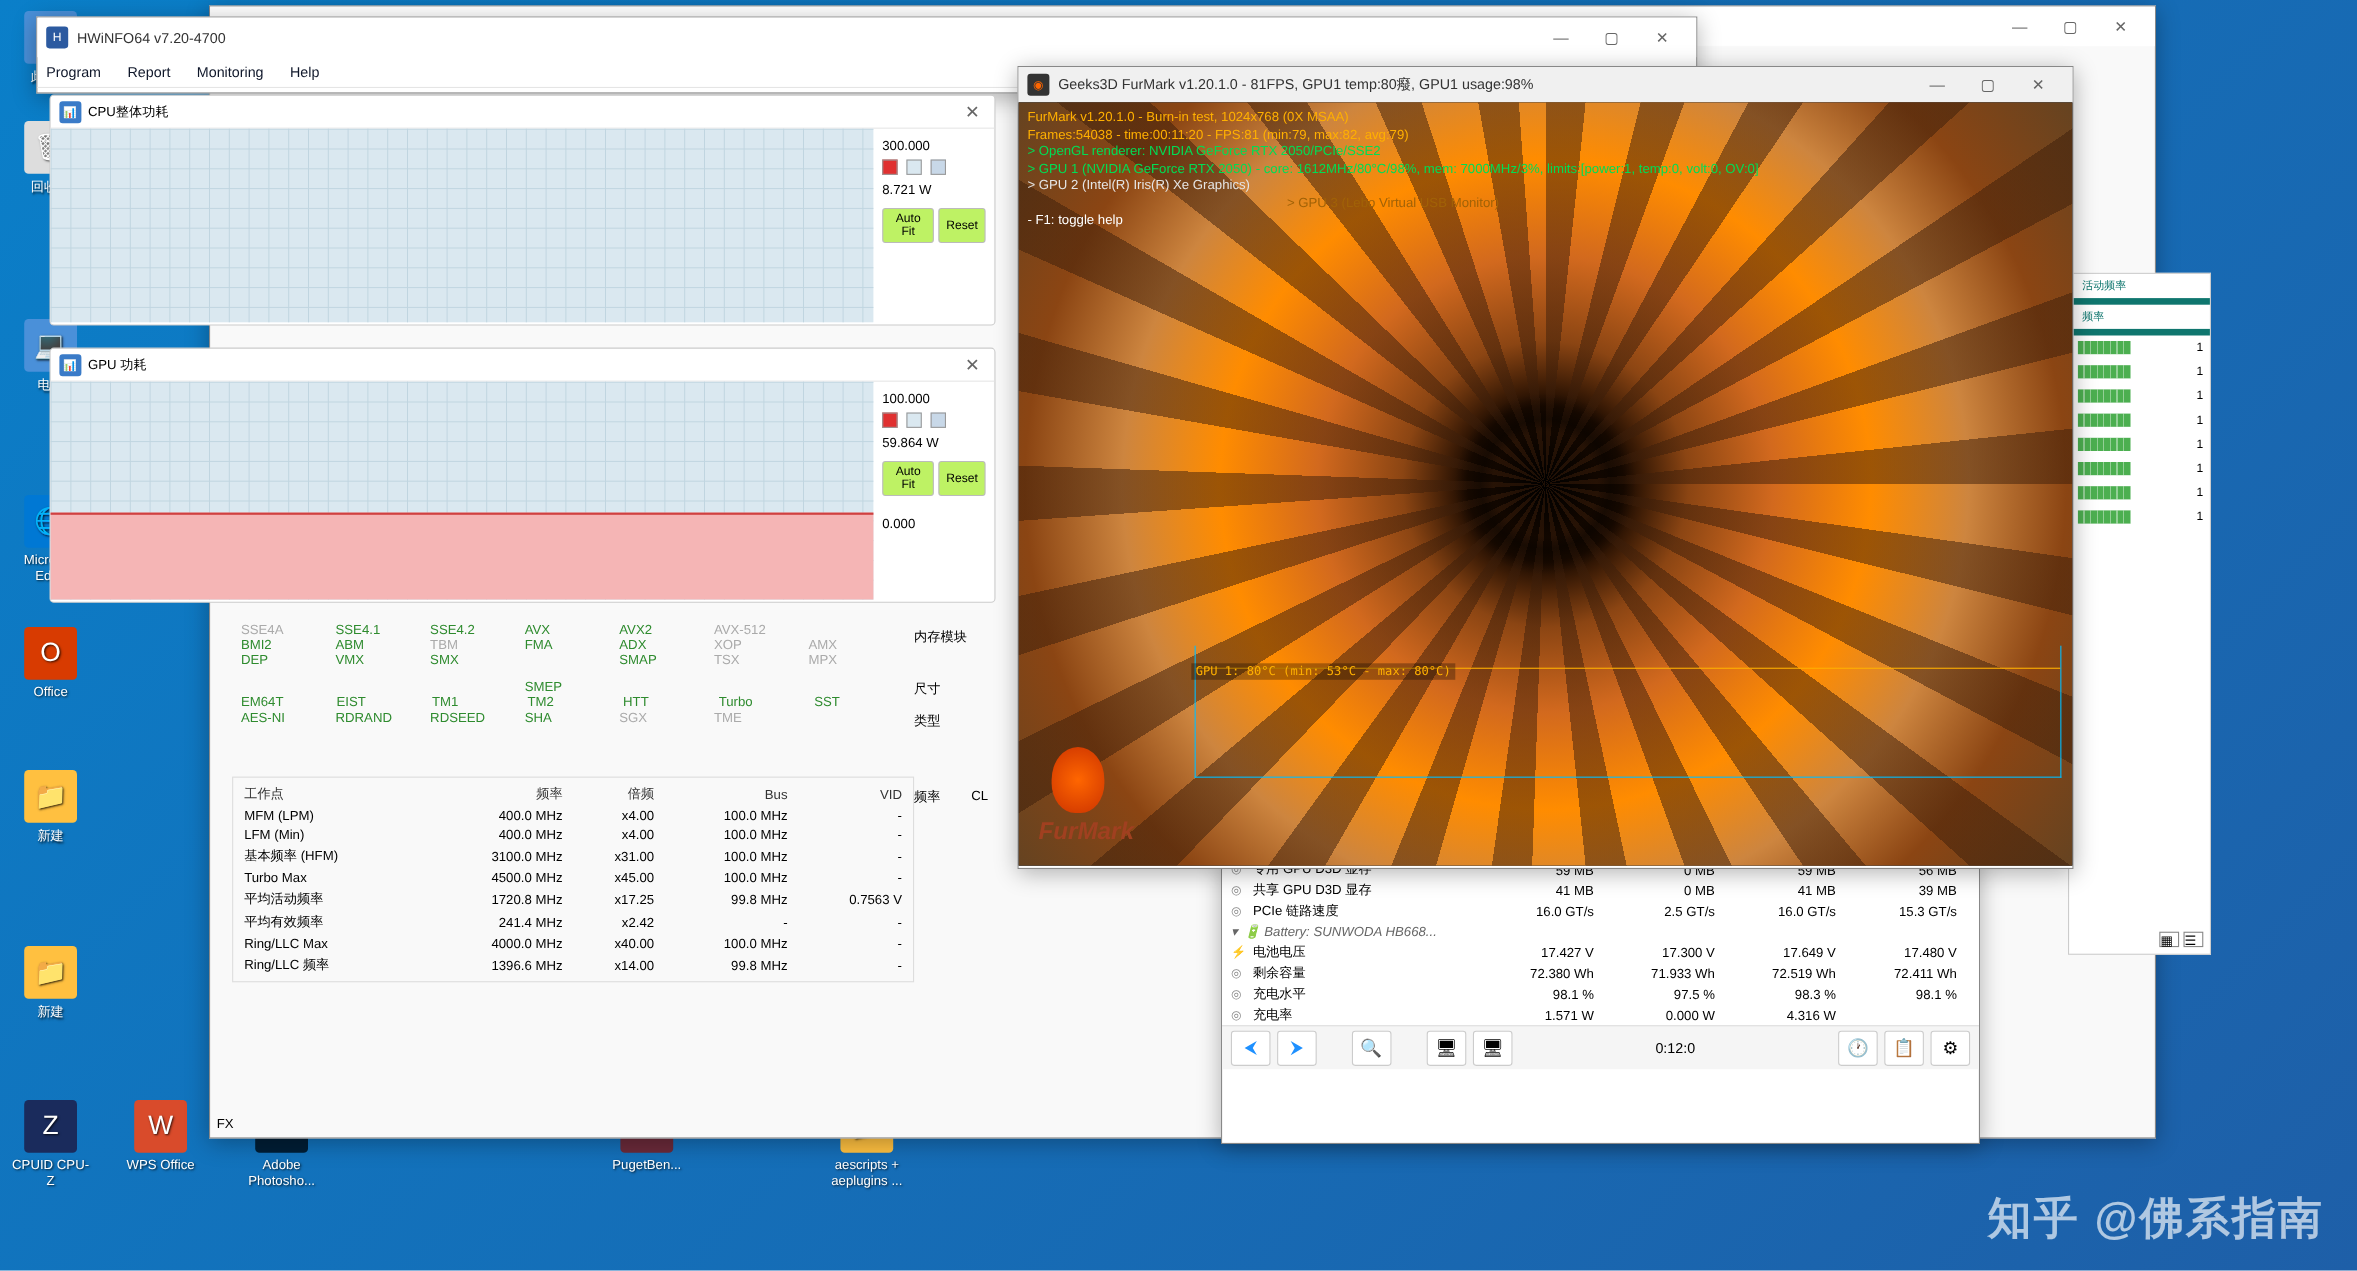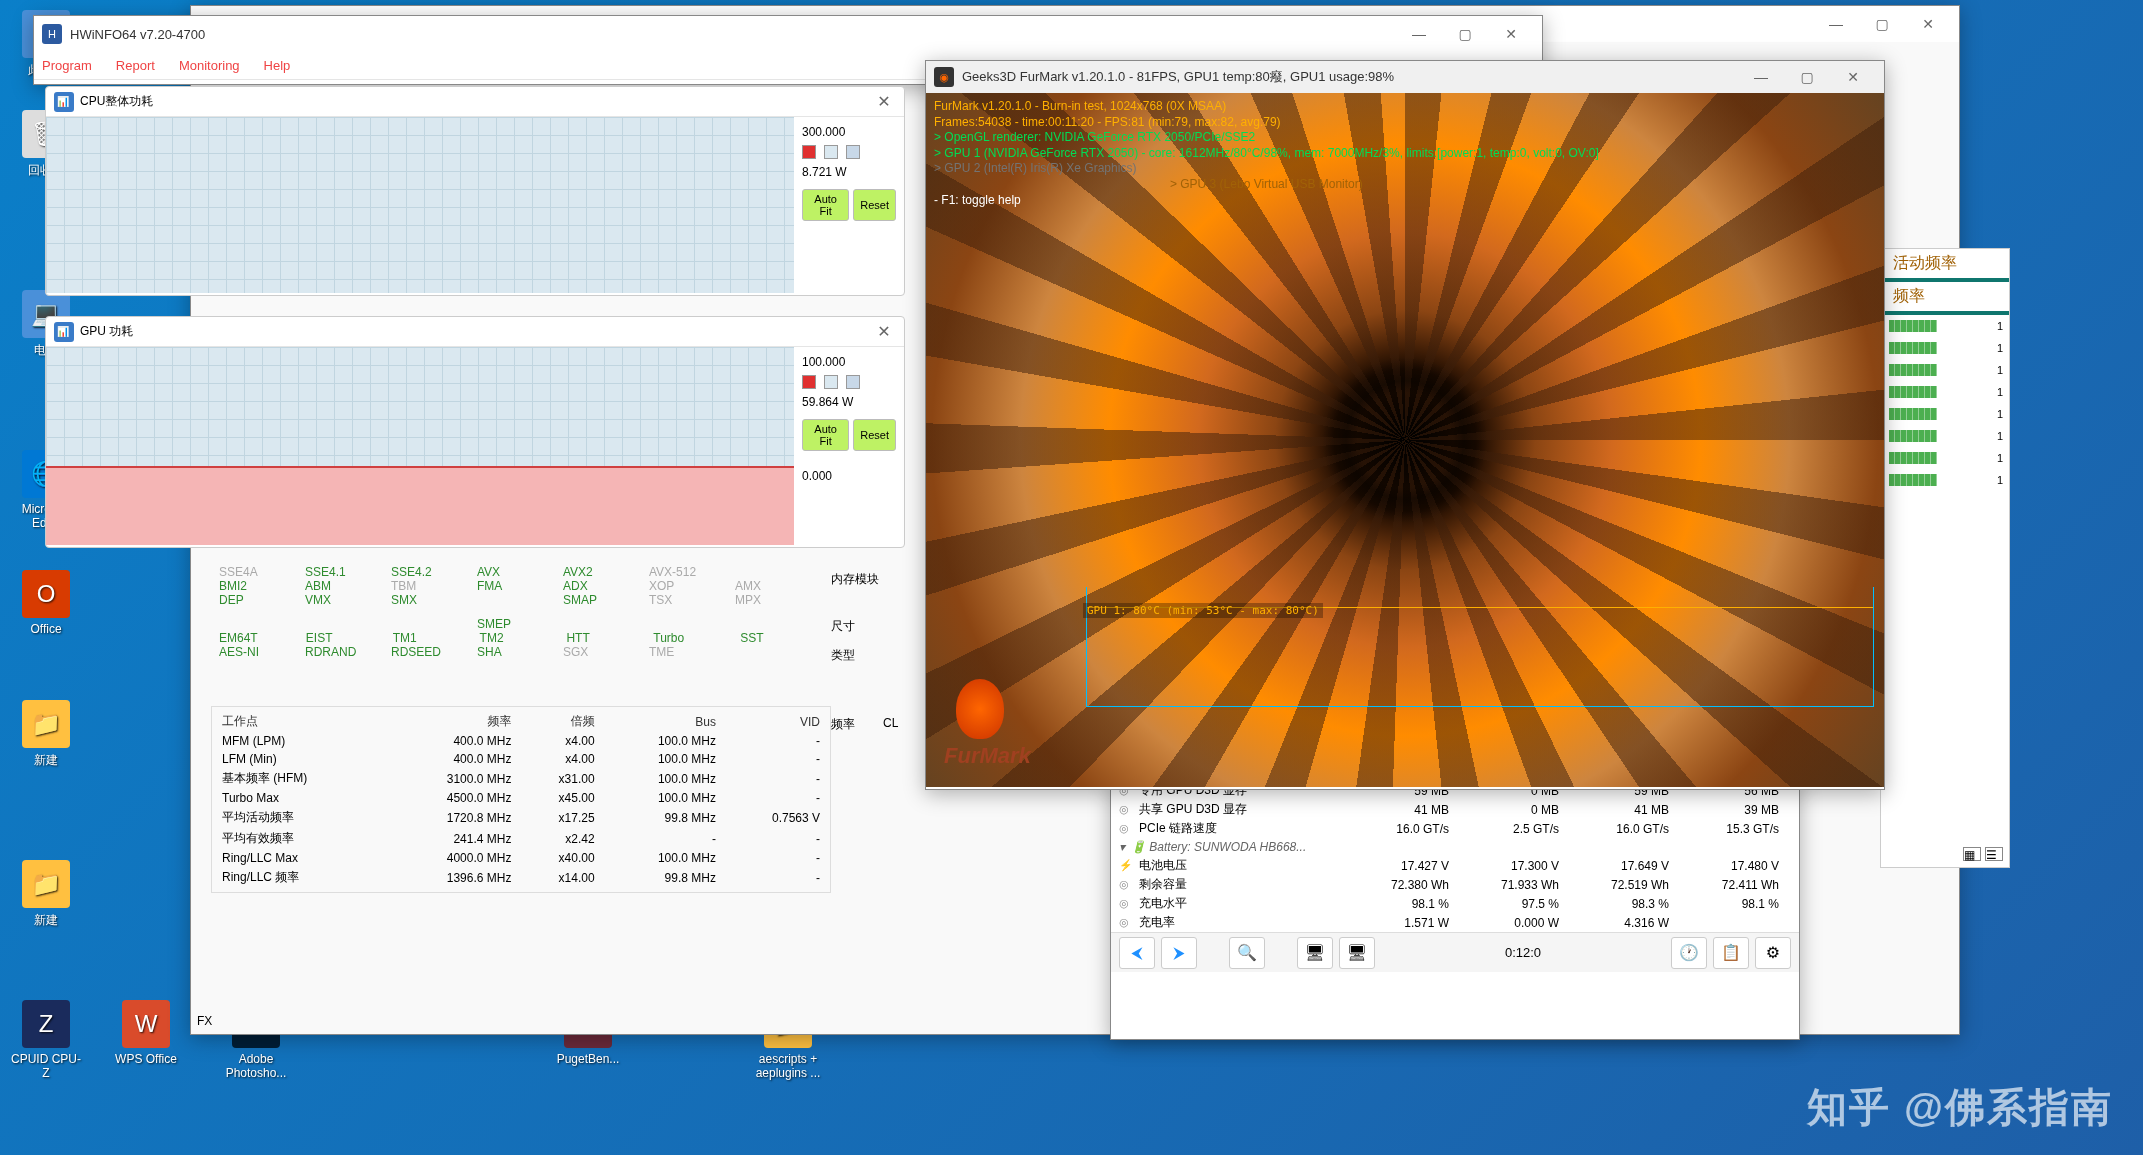--- a/index.html
+++ b/index.html
@@ -6,21 +6,21 @@
 body{width:2143px;height:1155px;background:linear-gradient(135deg,#0a7fc9,#1e5fa8);position:relative;overflow:hidden}
 .desktop-icon{position:absolute;width:76px;text-align:center;color:#fff;font-size:12px;text-shadow:1px 1px 2px rgba(0,0,0,.8)}
 .desktop-icon .db{width:48px;height:48px;margin:0 auto 4px;border-radius:4px;display:flex;align-items:center;justify-content:center;font-size:24px}
 .win{position:absolute;background:#fff;border:1px solid #888;box-shadow:0 4px 20px rgba(0,0,0,.3)}
 .tb{height:36px;display:flex;align-items:center;padding:0 8px;background:#fff}
 .tb-ico{width:20px;height:20px;margin-right:8px;display:flex;align-items:center;justify-content:center;font-size:14px}
 .tb-title{flex:1;font-size:13px;color:#333}
 .wc{display:flex}
 .wc span{width:46px;height:32px;display:flex;align-items:center;justify-content:center;color:#666;cursor:pointer;font-size:14px}
 .mb{height:28px;display:flex;align-items:center;padding:0 8px;gap:24px;border-bottom:1px solid #e5e5e5}
-.mb span{font-size:13px;color:#ef4444;cursor:pointer}
+.mb span{font-size:13px;color:#0f172a;cursor:pointer}
 .sub{position:absolute;background:#fff;border:1px solid #ccc;border-radius:4px}
 .sub-tb{height:30px;display:flex;align-items:center;padding:0 8px;border-bottom:1px solid #e5e5e5}
 .sub-tb .si{width:20px;height:20px;margin-right:6px;background:#3a7bc8;border-radius:3px;display:flex;align-items:center;justify-content:center;color:#fff;font-size:10px}
 .sub-tb .st{flex:1;font-size:12px}
 .sub-tb .sc{width:24px;height:24px;display:flex;align-items:center;justify-content:center;color:#666;cursor:pointer;font-size:16px}
 .chart{display:flex}
 .ca{flex:1;background:#dae8f0;position:relative;background-image:linear-gradient(#c0d5e0 1px,transparent 1px),linear-gradient(90deg,#c0d5e0 1px,transparent 1px);background-size:18px 18px}
 .cs{width:110px;padding:8px;font-size:11px}
 .leg{display:flex;gap:8px;margin:6px 0}
 .leg div{width:14px;height:14px;border:1px solid #999}
@@ -42,21 +42,21 @@
 .stats{background:#fff;font-size:12px}
 .sr{display:flex;padding:1px 8px;align-items:center}
 .sr .ic{width:20px;color:#888;font-size:11px}
 .sr .lb{flex:1;padding-left:0}
 .sr .v{width:110px;text-align:right;padding-right:12px}
 .gh{font-style:italic;color:#666;padding:2px 8px;display:flex;align-items:center}
 .tbar{height:40px;background:#f5f5f5;border-top:1px solid #ddd;display:flex;align-items:center;padding:0 8px;gap:6px}
 .tbtn{width:36px;height:32px;border:1px solid #ccc;background:#fff;border-radius:3px;display:flex;align-items:center;justify-content:center;font-size:16px;cursor:pointer}
 .wm{position:absolute;right:30px;bottom:20px;font-size:40px;color:rgba(255,255,255,.65);font-weight:bold;letter-spacing:2px}
 .freq{position:absolute;background:#fff;border:1px solid #ccc}
-.fh{padding:4px 12px;font-size:16px;color:#a16207;border-bottom:4px solid #0f766e}
+.fh{padding:4px 12px;font-size:10px;color:#0f766e;border-bottom:6px solid #0f766e}
 .fb{width:48px;height:12px;background:#4caf50;margin:3px 8px;position:relative}
 .fb::before{content:"";position:absolute;inset:0;background:repeating-linear-gradient(90deg,transparent 0 5px,rgba(255,255,255,.4) 5px 6px)}
 </style>
 </head>
 <body>
 
 <div id="dicons">
     <div class="desktop-icon" style="left: 8px; top: 10px;">
       <div class="db" style="background:#4a90d9">🖥</div>
       <div>此电脑</div>
@@ -410,21 +410,21 @@
       </div>
   </div>
   <div class="fm-vp" style="height:694px">
     <div class="eye"></div>
     <div style="position:absolute;inset:0;background:radial-gradient(circle at 50% 50%,transparent 8%,rgba(0,0,0,.4) 10%,transparent 14%),repeating-conic-gradient(from 0deg at 50% 50%,rgba(60,30,10,.5) 0deg 6deg,transparent 6deg 14deg)"></div>
     <div class="ov" id="fmov">
         <div style="color: rgb(255, 176, 0);">FurMark v1.20.1.0 - Burn-in test, 1024x768 (0X MSAA)</div>
         <div style="color: rgb(255, 176, 0);">Frames:54038 - time:00:11:20 - FPS:81 (min:79, max:82, avg:79)</div>
         <div style="color: rgb(0, 221, 85);">&gt; OpenGL renderer: NVIDIA GeForce RTX 2050/PCIe/SSE2</div>
         <div style="color: rgb(0, 221, 85);">&gt; GPU 1 (NVIDIA GeForce RTX 2050) - core: 1612MHz/80°C/98%, mem: 7000MHz/3%, limits:[power:1, temp:0, volt:0, OV:0]</div>
-        <div style="color: #737373;">&gt; GPU 2 (Intel(R) Iris(R) Xe Graphics)</div>
+        <div style="color: #e5e5e5;">&gt; GPU 2 (Intel(R) Iris(R) Xe Graphics)</div>
         <div style="color: #a16207; text-align: center;">&gt; GPU 3 (Lebo Virtual USB Monitor)</div>
         <div style="color: rgb(255, 255, 255);">- F1: toggle help</div>
       </div>
     <div style="position:absolute;left:160px;right:10px;bottom:80px;height:120px;border:1px solid #00bfff;border-top:none">
       <div style="position:absolute;left:0;right:0;top:20px;height:1px;background:#ffb000"></div>
       <div style="position:absolute;left:-4px;top:16px;color:#ffb000;font-size:11px;font-family:monospace;background:rgba(0,0,0,.3);padding:1px 4px">GPU 1: 80°C (min: 53°C - max: 80°C)</div>
     </div>
     <div style="position:absolute;left:18px;bottom:18px;color:#a04020;font-size:22px;font-weight:bold;font-style:italic">FurMark</div>
     <div style="position:absolute;left:30px;bottom:48px;width:48px;height:60px;background:radial-gradient(circle,#ff6600,#cc3300);border-radius:50% 50% 45% 45%"></div>
   </div>

